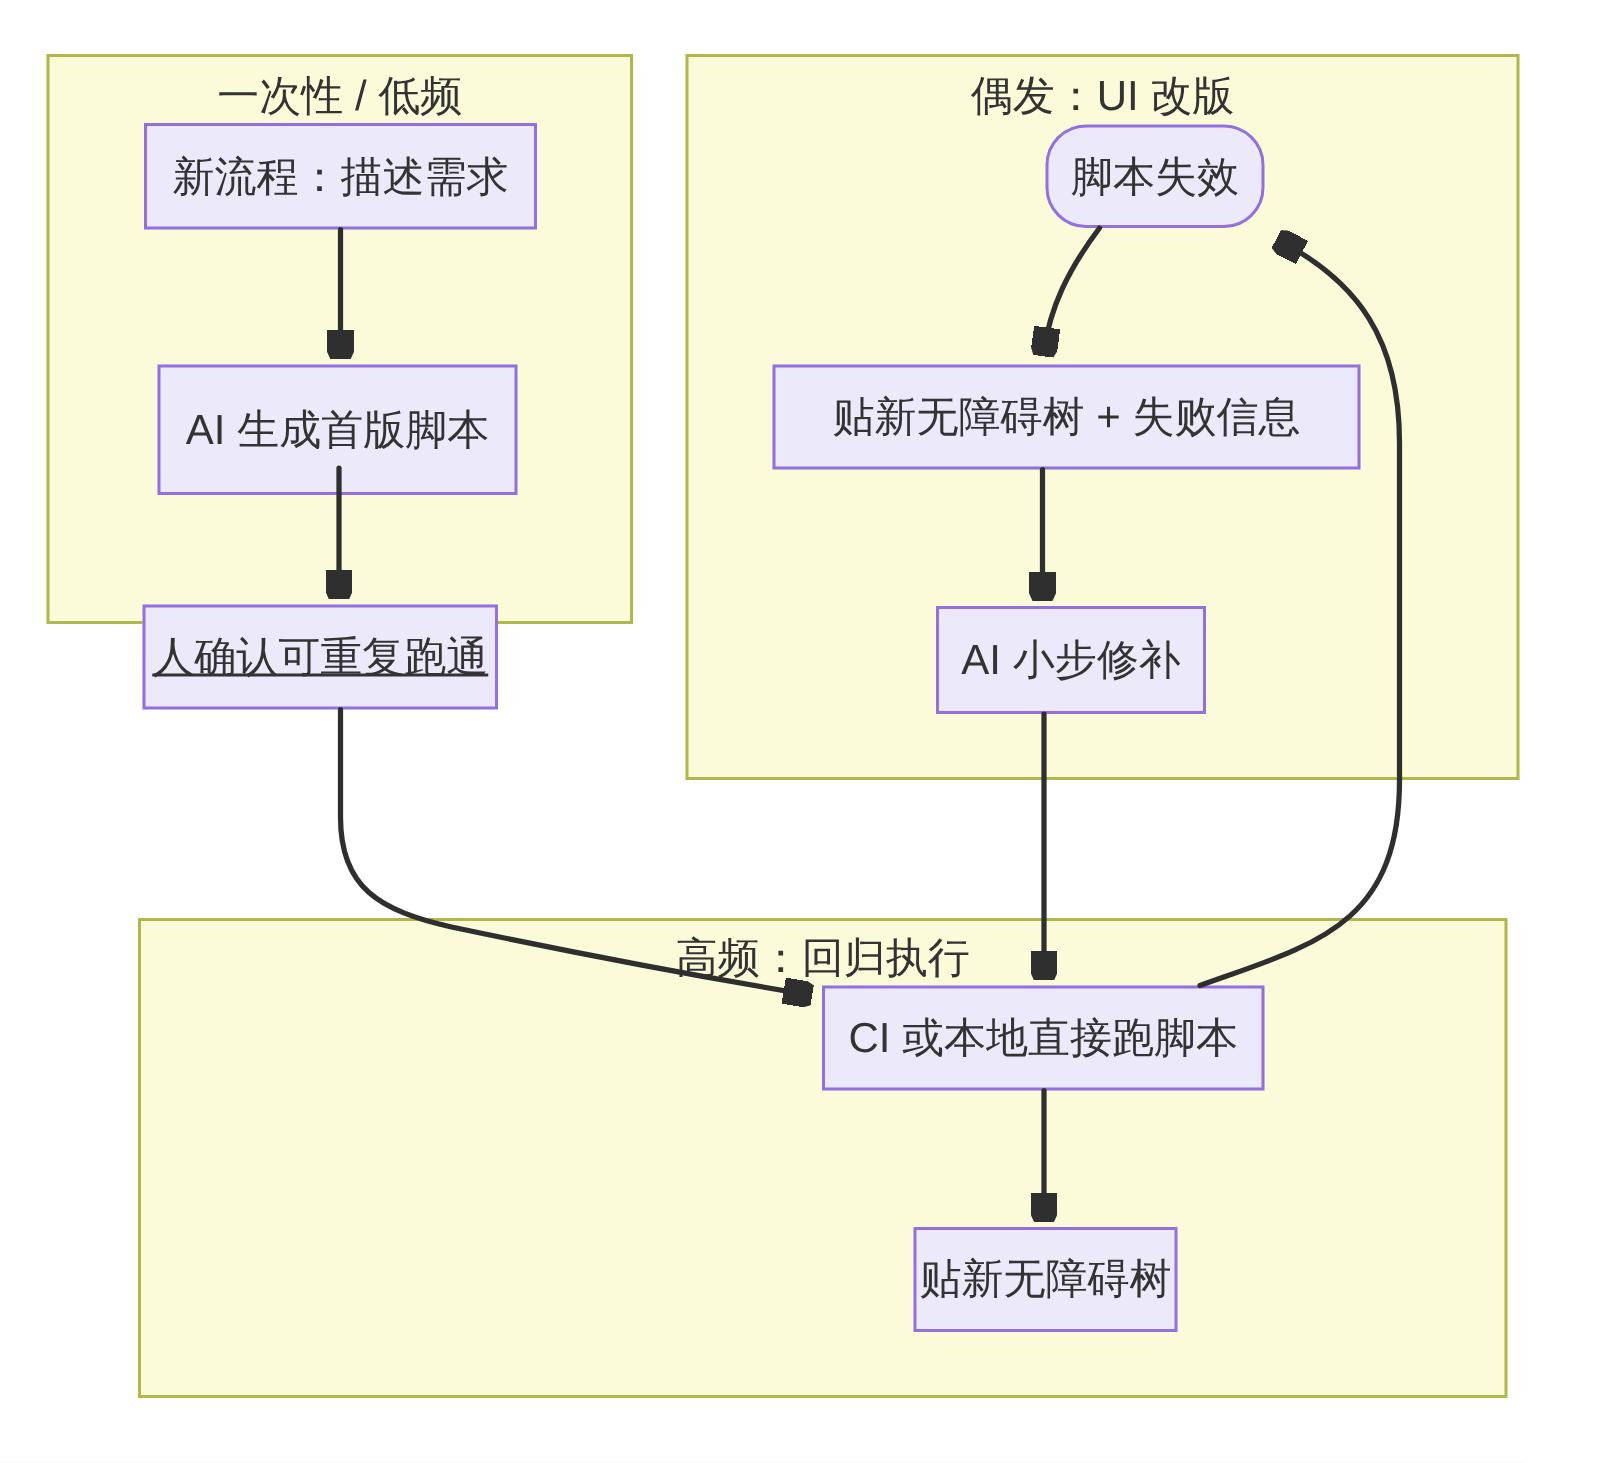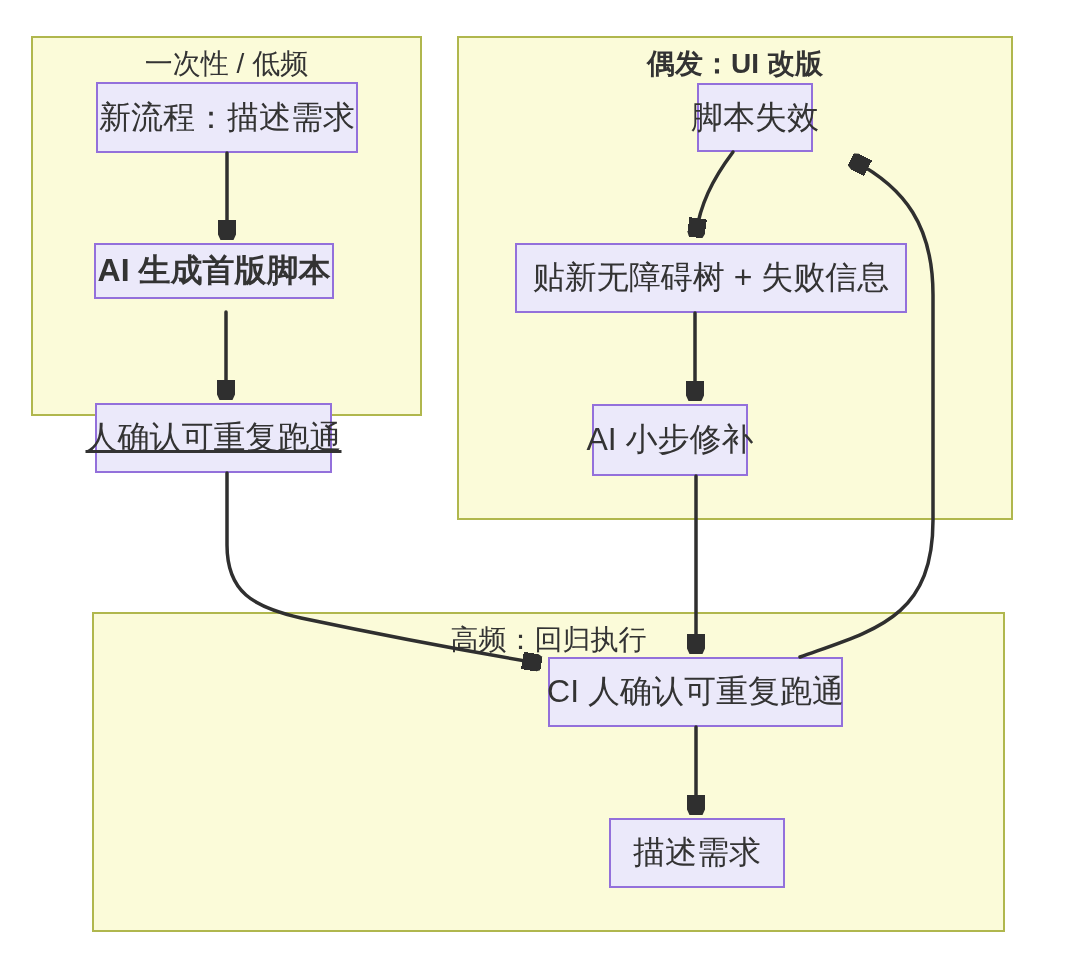--- a/index.html
+++ b/index.html
@@ -33,21 +33,21 @@
     font-size:28px;
     line-height:1.2;
     color:var(--text);
     white-space:nowrap;
   }
   .node{
     position:absolute;
     background:var(--node-fill);
     border:2px solid var(--node-border);
     display:flex;align-items:center;justify-content:center;
-    font-size:32px;
+    font-size:28px;
     color:var(--text);
     white-space:nowrap;
     z-index:2;
   }
   .edges{
     position:absolute;inset:0;
     width:1080px;height:975px;
     z-index:3;
     pointer-events:none;
   }
@@ -60,43 +60,43 @@
 </style>
 </head>
 <body>
 
 <div class="canvas">
 
   <div class="group" style="left:31px;top:36px;width:391px;height:380px;">
     <div class="group-title">一次性 / 低频</div>
   </div>
 
-  <div class="group" style="left:457px;top:36px;width:556px;height:484px;font-weight:bold;">
+  <div class="group" style="left:457px;top:36px;width:556px;height:484px;">
     <div class="group-title">偶发：UI 改版</div>
   </div>
 
   <div class="group" style="left:92px;top:612px;width:913px;height:320px;font-family:Liberation Serif, serif;">
     <div class="group-title">高频：回归执行</div>
   </div>
 
   <div class="node" style="left:96px;top:82px;width:262px;height:71px;">新流程：描述需求</div>
 
-  <div class="node" style="left:94px;top:243px;width:240px;height:56px;font-weight:bold;">AI 生成首版脚本</div>
+  <div class="node" style="left:105px;top:243px;width:240px;height:87px;">AI 生成首版脚本</div>
 
   <div class="node" style="left:95px;top:403px;width:237px;height:70px;text-decoration:underline;">人确认可重复跑通</div>
 
-  <div class="node" style="left:697px;top:83px;width:116px;height:69px;">脚本失效</div>
+  <div class="node" style="left:697px;top:83px;width:146px;height:69px;border-radius:27px;">脚本失效</div>
 
   <div class="node" style="left:515px;top:243px;width:392px;height:70px;">贴新无障碍树 + 失败信息</div>
 
-  <div class="node" style="left:592px;top:404px;width:156px;height:72px;text-align:center;">AI 小步修补</div>
+  <div class="node" style="left:624px;top:404px;width:180px;height:72px;text-align:center;">AI 小步修补</div>
 
-  <div class="node" style="left:548px;top:657px;width:295px;height:70px;">CI 人确认可重复跑通</div>
+  <div class="node" style="left:548px;top:657px;width:295px;height:70px;">CI 或本地直接跑脚本</div>
 
-  <div class="node" style="left:609px;top:818px;width:176px;height:70px;">描述需求</div>
+  <div class="node" style="left:609px;top:818px;width:176px;height:70px;">贴新无障碍树</div>
 
   <svg class="edges" viewBox="0 0 1080 975" xmlns="http://www.w3.org/2000/svg">
     <defs>
       <marker id="arrowhead" markerWidth="5.5" markerHeight="5" refX="4.5" refY="2.5" orient="auto" markerUnits="strokeWidth">
         <path d="M0,0 L5.5,2.5 L0,5 Z" fill="#2f2f2f" stroke="none"></path>
       </marker>
     </defs>
 
     <path d="M 227 153 L 227 236" marker-end="url(#arrowhead)"></path>
 

